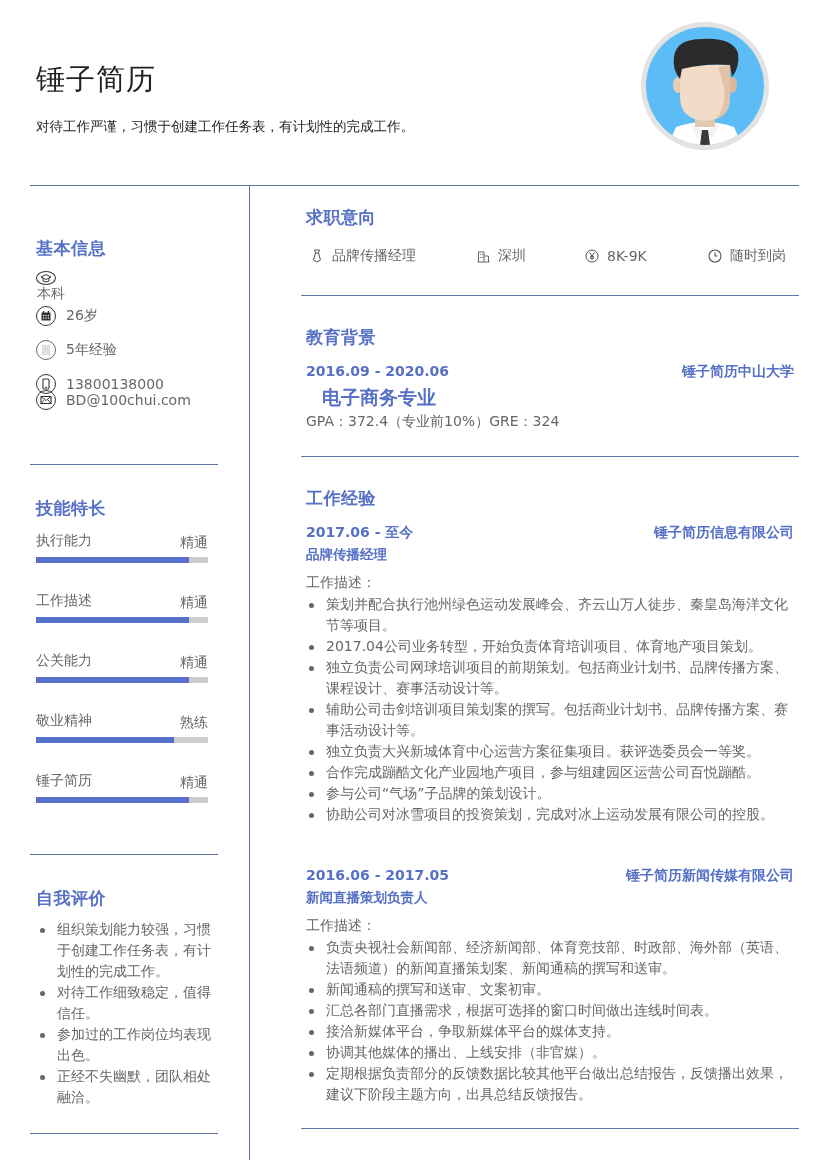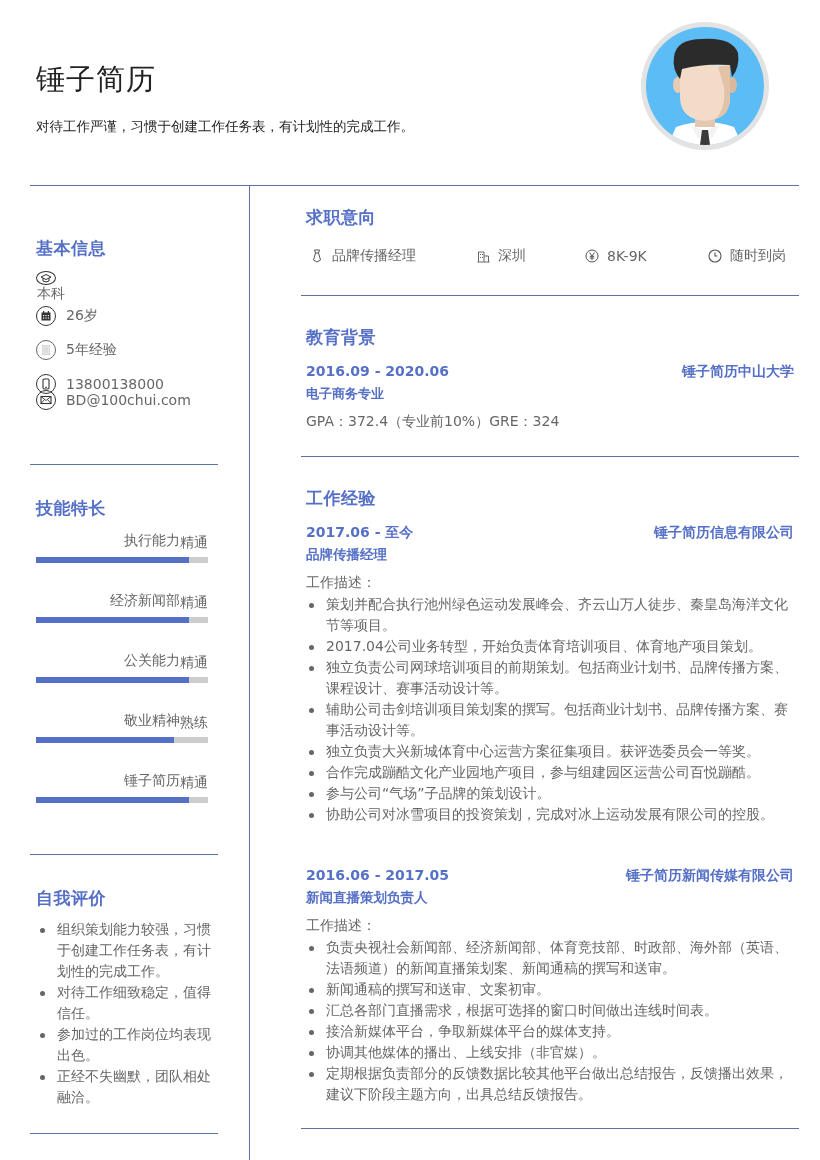--- a/index.html
+++ b/index.html
@@ -18,21 +18,21 @@
   .side-rule { position: absolute; left: 30px; width: 188px; height: 1px; background: #5d74a3; }
   .main-rule { position: absolute; left: 301px; width: 498px; height: 1px; background: #5d74a3; }
 
   .sec-title { position: absolute; font-size: 17px; font-weight: bold; color: #5570c6; letter-spacing: 0.5px; }
 
   .info-row { position: absolute; left: 36px; height: 22px; display: flex; align-items: center; }
   .info-icon { width: 20px; height: 20px; border: 1.4px solid #333; border-radius: 50%; display: flex; align-items: center; justify-content: center; margin-right: 10px; }
   .info-text { font-size: 14px; color: #666666; }
 
   .skill { position: absolute; left: 36px; width: 172px; }
-  .skill-head { display: flex; justify-content: flex-end; font-size: 14px; color: #666666; }
+  .skill-head { display: flex; justify-content: space-between; font-size: 14px; color: #666666; }
   .skill-level { margin-top: 2px; }
   .skill-track { position: absolute; left: 0; top: 25px; width: 172px; height: 6px; background: #cccccc; }
   .skill-fill { height: 6px; background: #5570c8; }
 
   .eval-list { position: absolute; left: 36px; top: 919px; width: 180px; list-style: none; }
   .eval-list li { position: relative; padding-left: 21px; font-size: 14px; line-height: 21px; color: #666666; }
   .eval-list li::before { content: ""; position: absolute; left: 4px; top: 9px; width: 5px; height: 5px; border-radius: 50%; background: #666666; }
 
   .intent-row { position: absolute; top: 246px; height: 20px; display: flex; align-items: center; font-size: 14px; color: #666666; }
   .intent-icon { width: 14px; height: 14px; margin-right: 8px; display: flex; align-items: center; justify-content: center; }
@@ -146,21 +146,21 @@
     <div class="skill-head">
       <span>执行能力</span>
       <span class="skill-level">精通</span>
     </div>
     <div class="skill-track">
         <div class="skill-fill" style="width:89%;"></div>
       </div>
   </div>
   <div class="skill" style="top:592px;">
     <div class="skill-head">
-      <span>经济新闻部</span>
+      <span>工作描述</span>
       <span class="skill-level">精通</span>
     </div>
     <div class="skill-track">
         <div class="skill-fill" style="width:89%;"></div>
       </div>
   </div>
   <div class="skill" style="top:652px;">
     <div class="skill-head">
       <span>公关能力</span>
       <span class="skill-level">精通</span>
@@ -247,21 +247,21 @@
     <span>随时到岗</span>
   </div>
 </section>
 
 <div class="main-rule" style="top:295px;"></div>
 
 <section>
   <h2 class="sec-title" style="left:306px; top:326px;">教育背景</h2>
   <div class="blue-bold" style="left:306px; top:363px;">2016.09 - 2020.06</div>
   <div class="blue-bold" style="right:26px; top:363px;">锤子简历中山大学</div>
-  <div class="blue-bold" style="left:306px; top:385px; font-size:13px;">电子商务专业</div>
+  <div class="blue-bold" style="left:322px; top:385px; font-size:19px;">电子商务专业</div>
   <div class="plain" style="left:306px; top:413px;">GPA：372.4（专业前10%）GRE：324</div>
 </section>
 
 <div class="main-rule" style="top:456px;"></div>
 
 <section>
   <h2 class="sec-title" style="left:306px; top:487px;">工作经验</h2>
 
   <div class="blue-bold" style="left:306px; top:524px;">2017.06 - 至今</div>
   <div class="blue-bold" style="right:26px; top:524px;">锤子简历信息有限公司</div>

